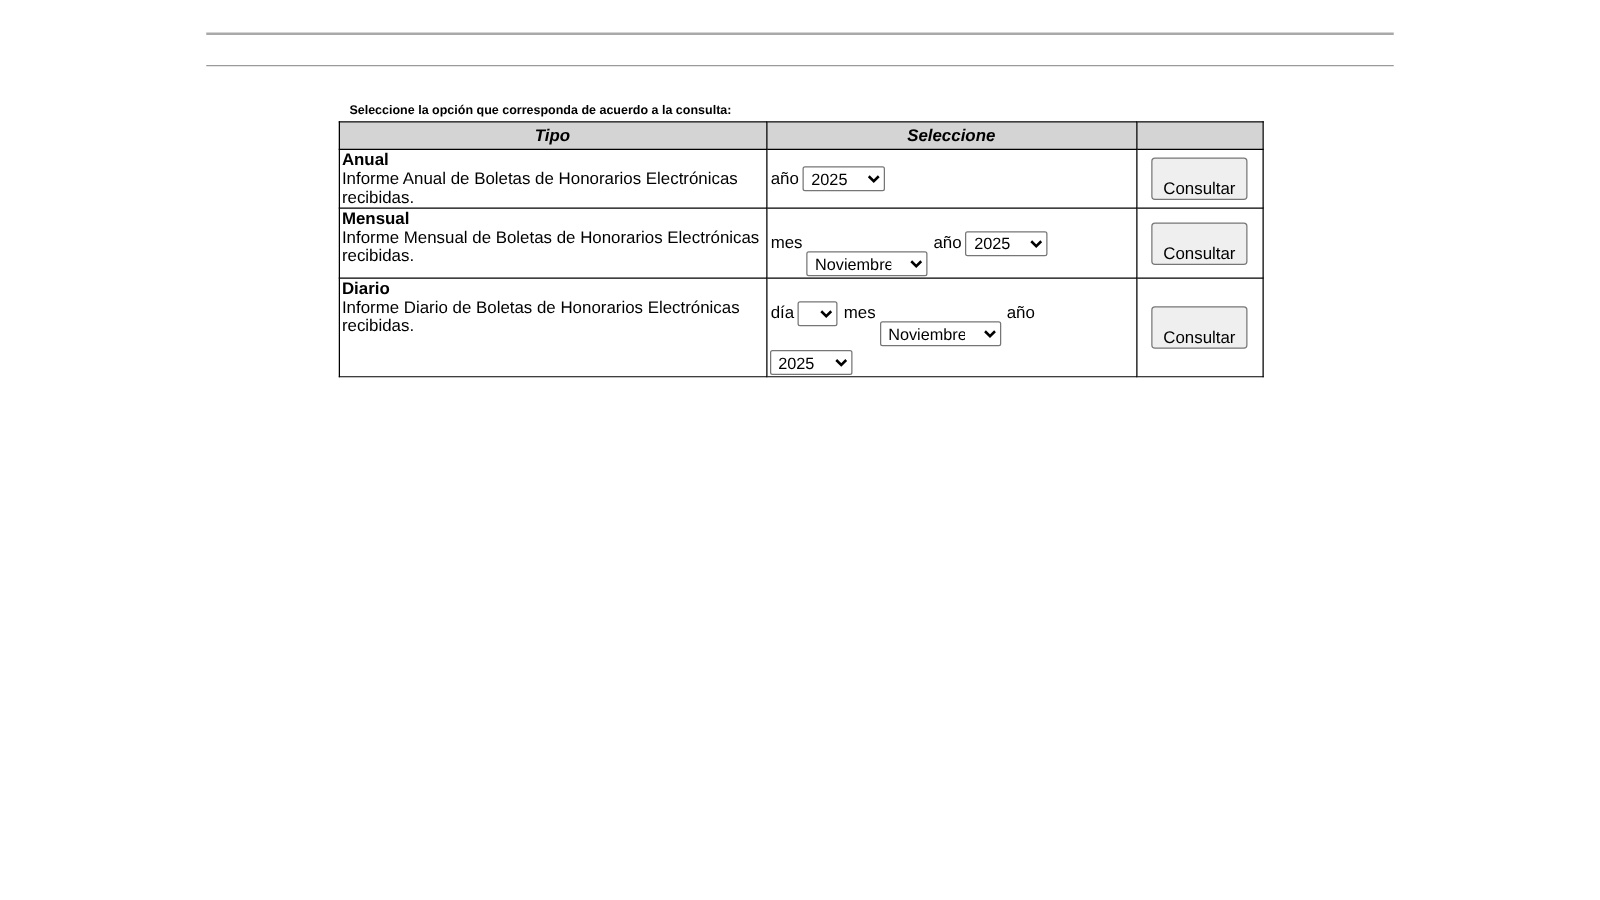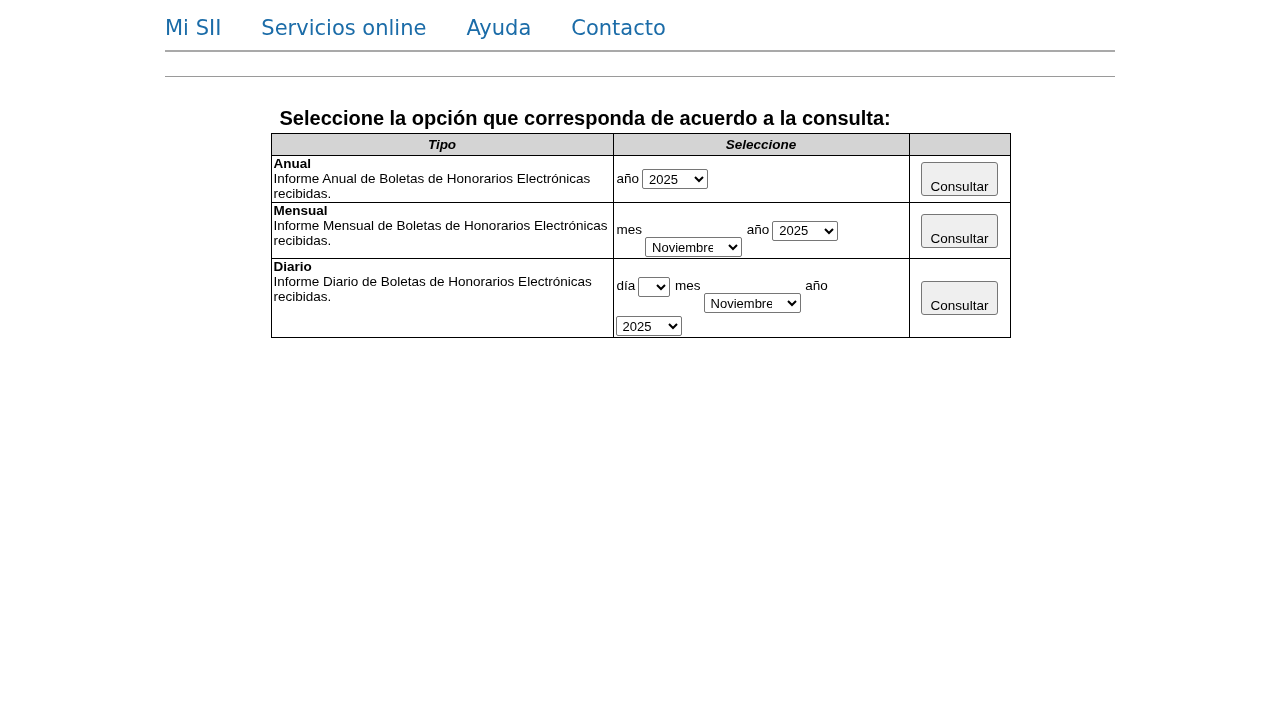--- a/index.html
+++ b/index.html
@@ -44,21 +44,21 @@
 
   
   .page-title {
     margin: 52px 0 0 0; color: #000;
     font: bold 16.5px "DejaVu Sans", sans-serif; letter-spacing: 0;
   }
   .page-subtitle { margin: 5px 0 0 0; font-size: 14px; color: #000; }
   .content-divider { border: none; border-top: 1px solid #9a9a9a; margin: 24px 0 0 0; }
 
   .table-wrap { width: 739px; margin: 30px auto 0 auto; }
-  .table-prompt { font-weight: bold; font-size: 20px; padding-left: 9px; margin-bottom: 3px; }
+  .table-prompt { font-weight: bold; font-size: 10px; padding-left: 9px; margin-bottom: 3px; }
 
   table.reports {
     width: 739px; border-collapse: collapse; table-layout: fixed;
     font-size: 13.5px; color: #000;
   }
   table.reports th, table.reports td { border: 1px solid #000; }
   table.reports th {
     background: #d4d4d4; font-weight: bold; padding: 3px 2px; font-size: 13.5px; font-style: italic;
   }
   th.col-tipo { width: 342px; }
@@ -85,26 +85,20 @@
     padding: 16px 9px; height: 22px; cursor: pointer;
   }
 </style>
 </head>
 <body>
 
 <div class="page">
 
 
   <div class="header">
-    <nav class="nav">
-      <a href="#">Mi SII</a>
-      <a href="#">Servicios online</a>
-      <a href="#">Ayuda</a>
-      <a href="#">Contacto</a>
-    </nav>
   </div>
 
   <hr class="content-divider">
 
   <div class="table-wrap">
     <div class="table-prompt">Seleccione la opción que corresponda de acuerdo a la consulta:</div>
     <table class="reports">
       <thead>
         <tr>
           <th class="col-tipo">Tipo</th>

